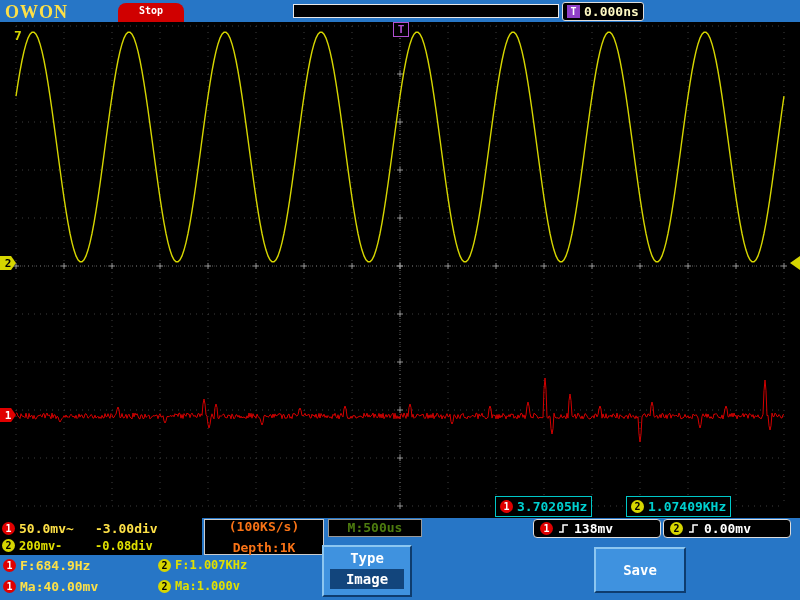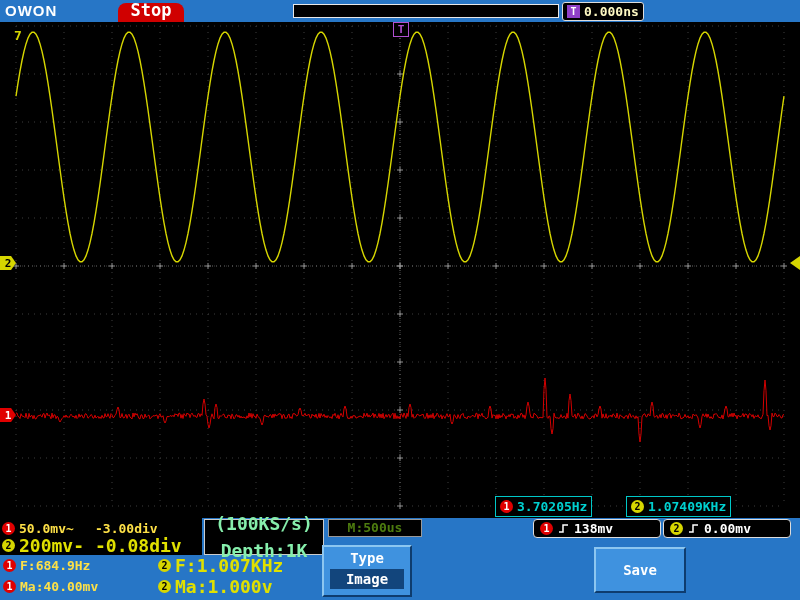--- a/index.html
+++ b/index.html
@@ -2,24 +2,24 @@
 <html><head>
 <meta charset="utf-8">
 <style>
   html,body{margin:0;padding:0;background:#000;}
   body{width:800px;height:600px;overflow:hidden;
        font-family:"DejaVu Sans Mono","Liberation Mono",monospace;}
   .screen{position:relative;width:800px;height:600px;background:#000;}
 
   
   .topbar{position:absolute;left:0;top:0;width:800px;height:22px;background:#2776c6;}
-  .logo{position:absolute;left:5px;top:2px;color:#ffffff;font-weight:bold;font-size:15px;
-        letter-spacing:1px;font-family:Liberation Sans, sans-serif;}
+  .logo{position:absolute;left:5px;top:2px;color:#fde047;font-weight:bold;font-size:18px;
+        letter-spacing:1px;font-family:Liberation Serif, serif;}
   .stop{position:absolute;left:118px;top:3px;width:66px;height:32px;background:#d00000;
-        border-radius:8px;color:#fff;font-weight:bold;font-size:17px;line-height:15px;text-align:center;}
+        border-radius:8px;color:#fff;font-weight:bold;font-size:10px;line-height:15px;text-align:center;}
   .membar{position:absolute;left:293px;top:4px;width:264px;height:12px;background:#000;
           border:1px solid #e8e8e8;}
   .ttime{position:absolute;left:562px;top:2px;height:17px;background:#000;border:1px solid #ddd;
          border-radius:3px;display:flex;align-items:center;gap:4px;padding:0 4px;}
   .ticon{width:13px;height:13px;background:#9040c8;color:#fff;font-weight:bold;font-size:10px;
          display:flex;align-items:center;justify-content:center;}
   .tval{color:#fef9c3;font-weight:bold;font-size:13px;}
 
   
   .graph{position:absolute;left:0;top:22px;width:800px;height:496px;background:#000;}
@@ -45,24 +45,24 @@
   .cc{width:13px;height:13px;border-radius:7px;display:inline-flex;align-items:center;
       justify-content:center;font-weight:bold;font-size:10px;flex:none;}
   .c1{background:#e00000;color:#fff;}
   .c2{background:#d6d600;color:#000;}
 
   
   .bottom{position:absolute;left:0;top:518px;width:800px;height:82px;background:#2776c6;}
   .leftblk{position:absolute;left:0;top:0;width:202px;height:37px;background:#000;padding-top:2px;box-sizing:border-box;}
   .row{display:flex;align-items:center;height:17px;gap:4px;padding-left:2px;}
   .red{color:#fde047;font-weight:bold;font-size:13px;}
-  .yel{color:#e0e000;font-weight:bold;font-size:18px;}
+  .yel{color:#e0e000;font-weight:bold;font-size:12px;}
   .scale{width:72px;}
   .acq{position:absolute;left:204px;top:1px;width:118px;height:34px;background:#000;
-       border:1px solid #ccc;color:#86efac;font-weight:bold;font-size:18px;text-align:center;
+       border:1px solid #ccc;color:#f97316;font-weight:bold;font-size:13px;text-align:center;
        display:flex;flex-direction:column;justify-content:center;gap:6px;}
   .tbase{position:absolute;left:328px;top:1px;width:92px;height:16px;background:#000;
          border:1px solid #999;color:#4d7c0f;font-weight:bold;font-size:13px;
          text-align:center;line-height:16px;}
   .trig{position:absolute;top:1px;height:17px;background:#000;border:1px solid #ddd;border-radius:4px;
         display:flex;align-items:center;gap:5px;padding:0 6px;color:#fff;font-weight:bold;font-size:13px;}
   .t1{left:533px;width:114px;}
   .t2{left:663px;width:114px;}
   .slope{flex:none;}
   .mgrp{position:absolute;display:flex;align-items:center;gap:4px;height:16px;}

